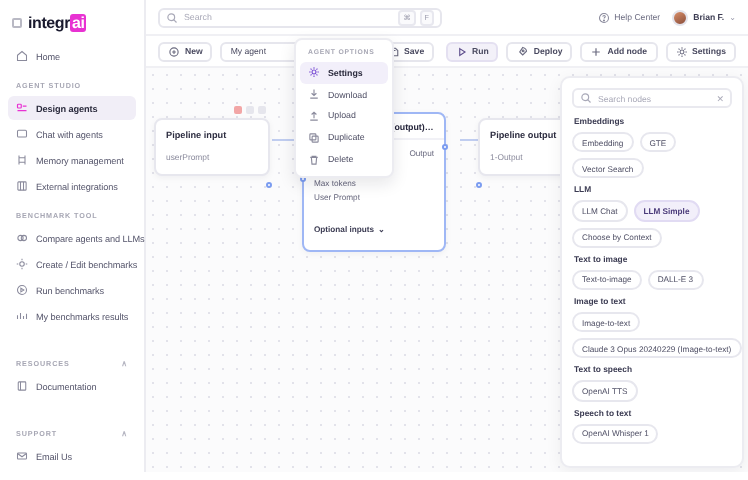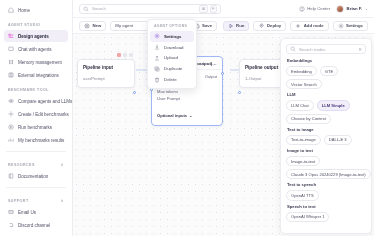--- a/index.html
+++ b/index.html
@@ -174,20 +174,24 @@
   }
   .chip.sel { background: #f2effa; border-color: #e1dbf3; color: #4a3a7a; font-weight: 700; }
 </style>
 </head>
 <body>
 
 <div class="app">
 
   <aside class="sidebar">
 
+    <div class="logo-row">
+      <span class="logo-sq"></span>
+      <span class="logo-text"><span>integr</span><span class="hl">ai</span></span>
+    </div>
 
     <div class="nav-group">
       <div class="nav-item">
         <span class="ico">
           <svg viewBox="0 0 16 16" fill="none" stroke="#8a8a9c" stroke-width="1.4">
               <path d="M2 7l6-5 6 5v7H2z"></path>
             </svg>
         </span>
         <span class="lbl">Home</span>
       </div>

